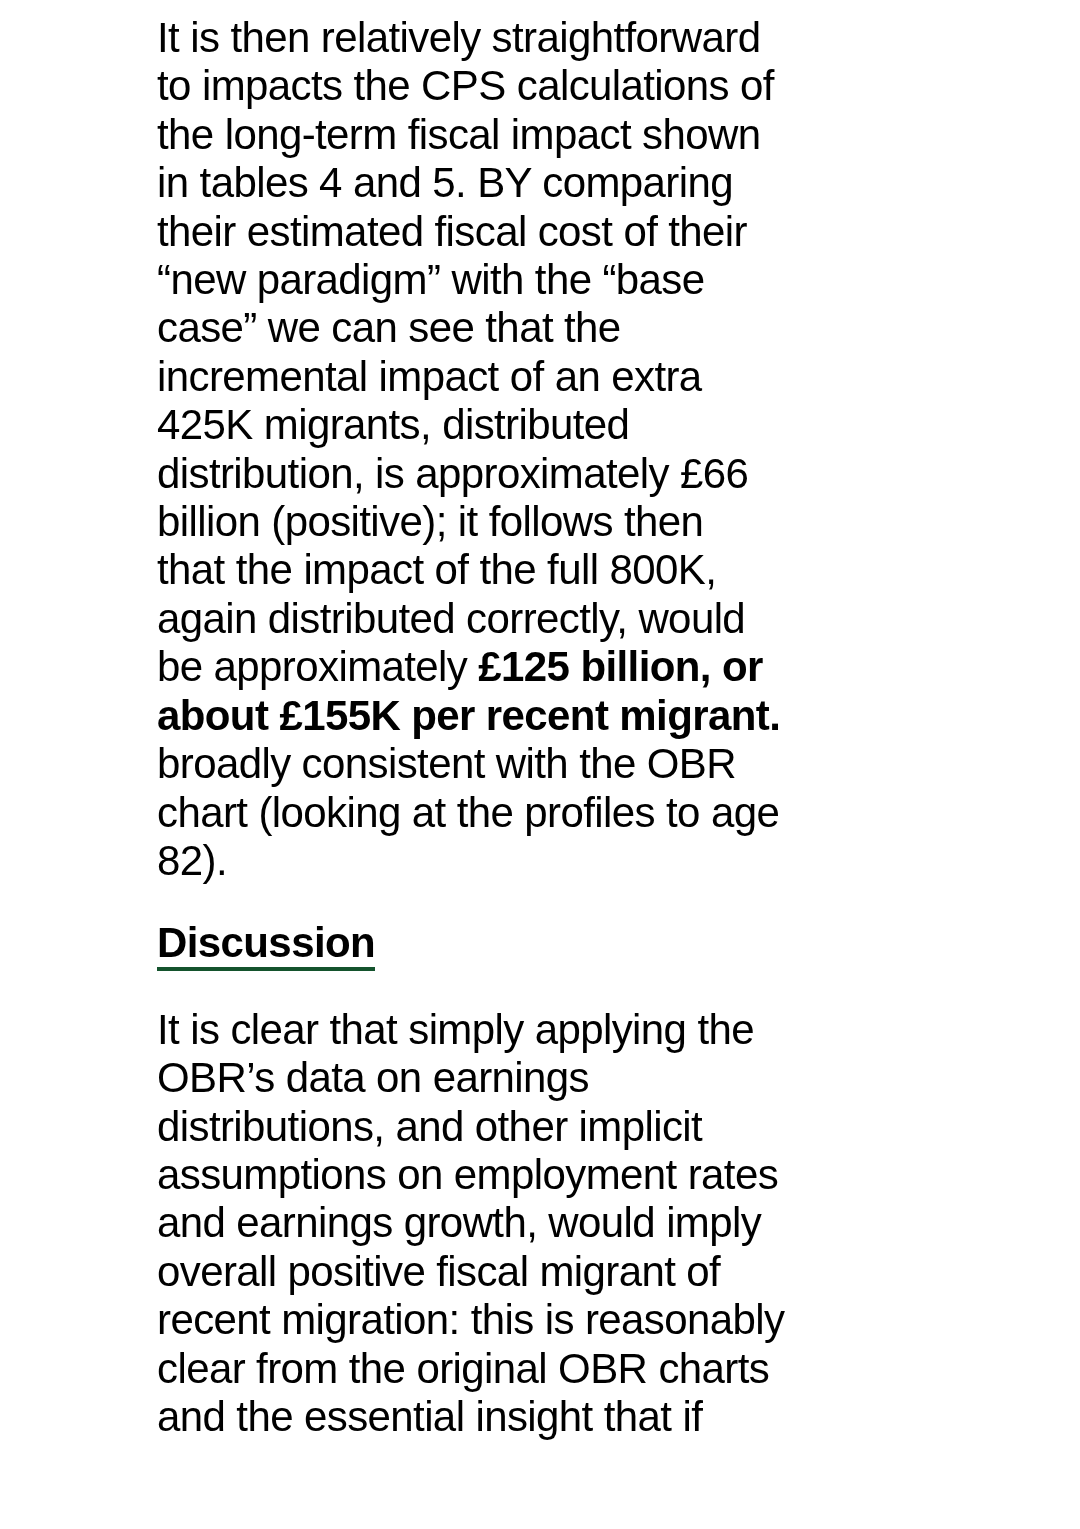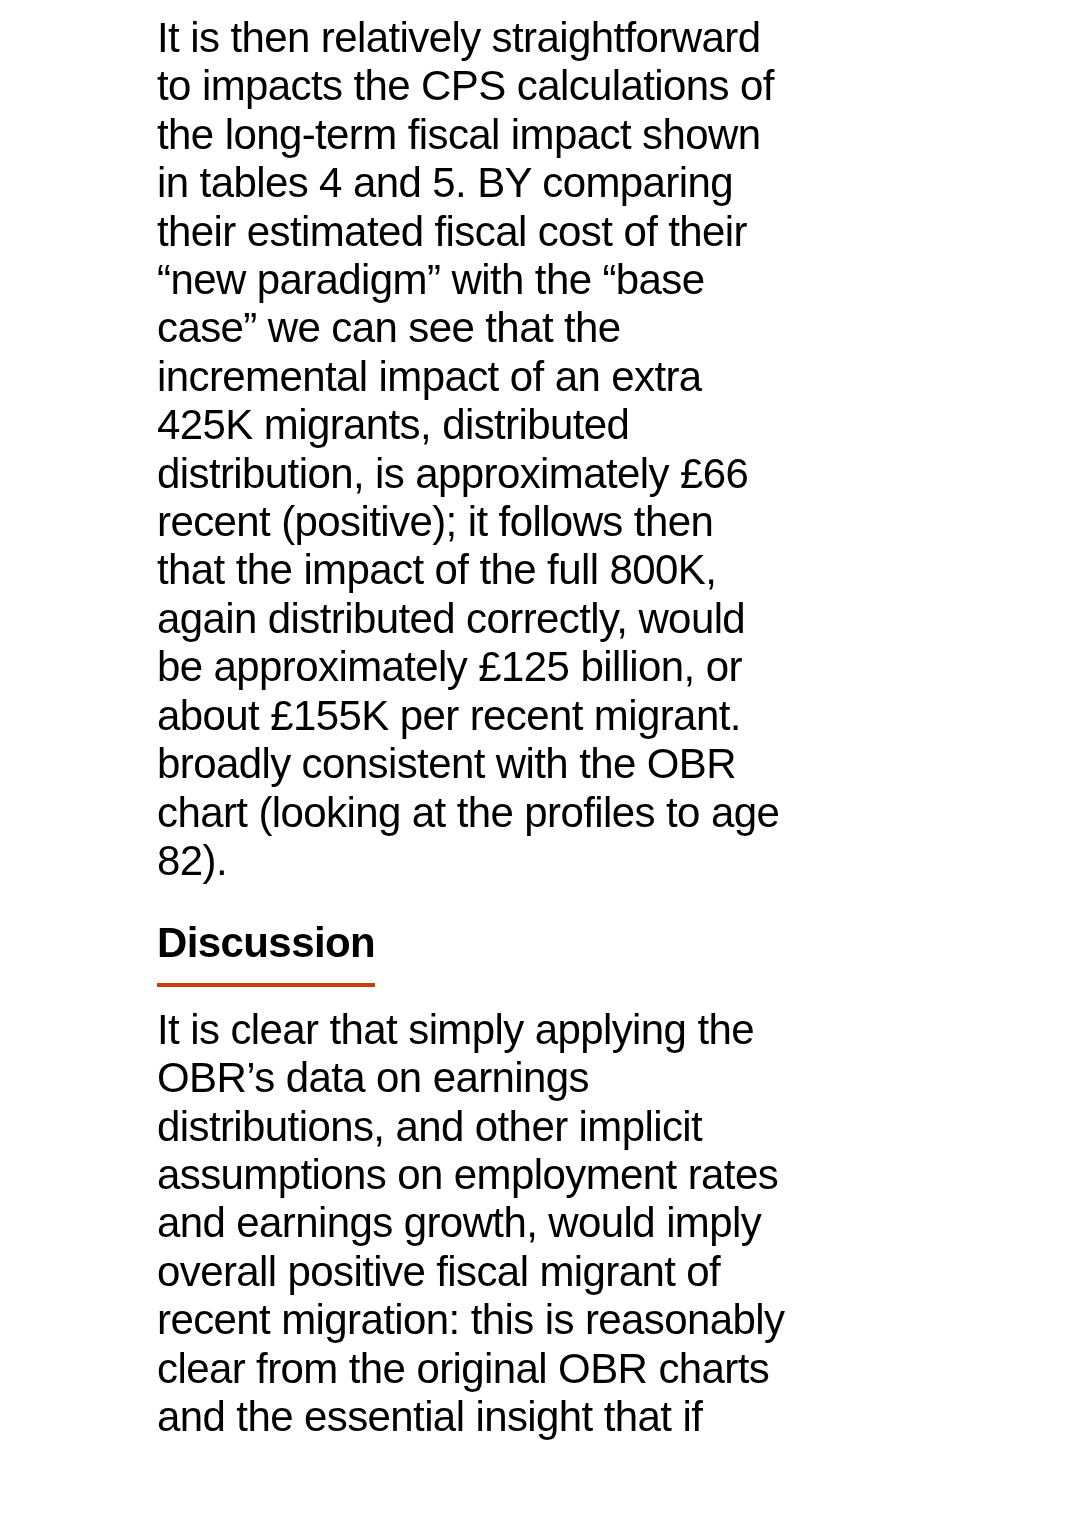--- a/index.html
+++ b/index.html
@@ -24,48 +24,48 @@
     line-height: 48.4px;
     letter-spacing: -0.6px;
   }
   .paragraph {
     margin: 0 0 34px 0;
   }
   .line {
     white-space: pre-wrap; 
   }
   .line .b {
-    font-weight: 400;
+    font-weight: 700;
   }
   .heading {
     margin: 0 0 38px 0;
     font-weight: 700;
   }
   .heading .underlined {
-    border-bottom: 4px solid #c2410c;
-    padding-bottom: 17px;
+    border-bottom: 4px solid #14532d;
+    padding-bottom: 1px;
   }
 </style>
 </head>
 <body>
 
 <div class="article">
 
   <div class="paragraph">
       <div class="line"><span>It is then relatively straightforward</span></div>
       <div class="line"><span>to impacts the CPS calculations of</span></div>
       <div class="line"><span>the long-term fiscal impact shown</span></div>
       <div class="line"><span>in tables 4 and 5. BY comparing</span></div>
       <div class="line"><span>their estimated fiscal cost of their</span></div>
       <div class="line"><span>“new paradigm” with the “base</span></div>
       <div class="line"><span>case” we can see that the</span></div>
       <div class="line"><span>incremental impact of an extra</span></div>
       <div class="line"><span>425K migrants, distributed</span></div>
       <div class="line"><span>distribution, is approximately £66</span></div>
-      <div class="line"><span>recent (positive); it follows then</span></div>
+      <div class="line"><span>billion (positive); it follows then</span></div>
       <div class="line"><span>that the impact of the full 800K,</span></div>
       <div class="line"><span>again distributed correctly, would</span></div>
       <div class="line"><span>be approximately </span><span class="b">£125 billion, or</span></div>
       <div class="line"><span class="b">about £155K per recent migrant.</span></div>
       <div class="line"><span>broadly consistent with the OBR</span></div>
       <div class="line"><span>chart (looking at the profiles to age</span></div>
       <div class="line"><span>82).</span></div>
     </div>
 
   <div class="heading">

